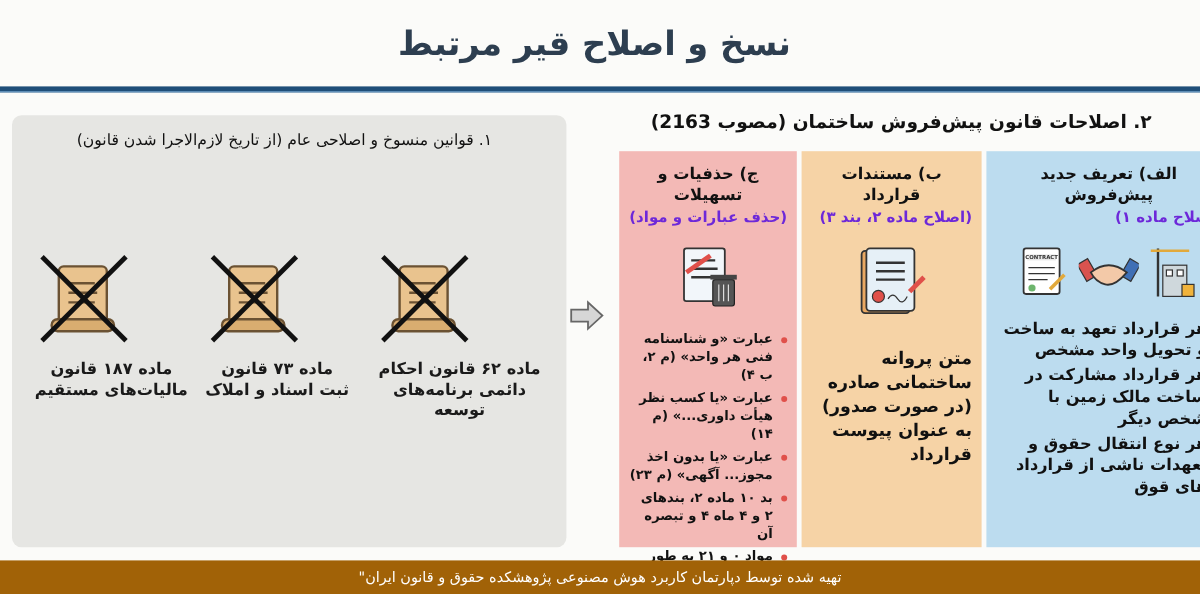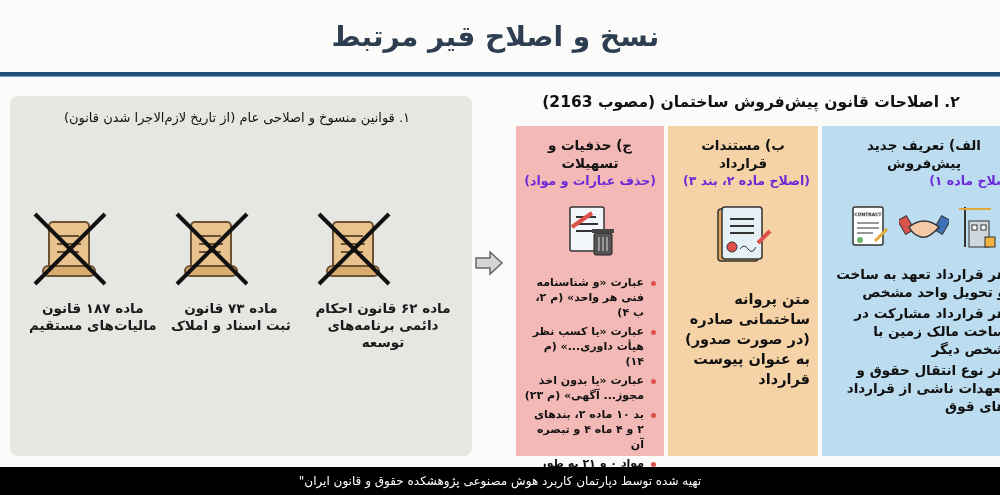--- a/index.html
+++ b/index.html
@@ -66,21 +66,21 @@
   }
   .card-a .bullets li { font-size:13.5px; line-height:18px; margin-bottom:3px; }
   .card-a .bullets li::before { background:#2f86c8; top:7px; }
   .card-c .bullets li { font-size:11px; line-height:15px; margin-bottom:4px; }
   .card-c .bullets li::before { background:#e0504a; top:6px; }
   .card-b .body {
     font-size:14.5px; font-weight:bold; color:#111; text-align:right; line-height:20px; margin-top:18px;
   }
   .footer {
     position:absolute; left:0; top:467px; width:1000px; height:28px;
-    background:#000000; color:#fff; font-size:12px;
+    background:#a16207; color:#fff; font-size:12px;
     display:flex; align-items:center; justify-content:center;
   }
 </style>
 </head>
 <body>
 
 <div class="title">
   &nbsp;<span class="dark">نسخ و اصلاح قیر مرتبط</span>
 </div>
 <div class="title-rule"></div>

